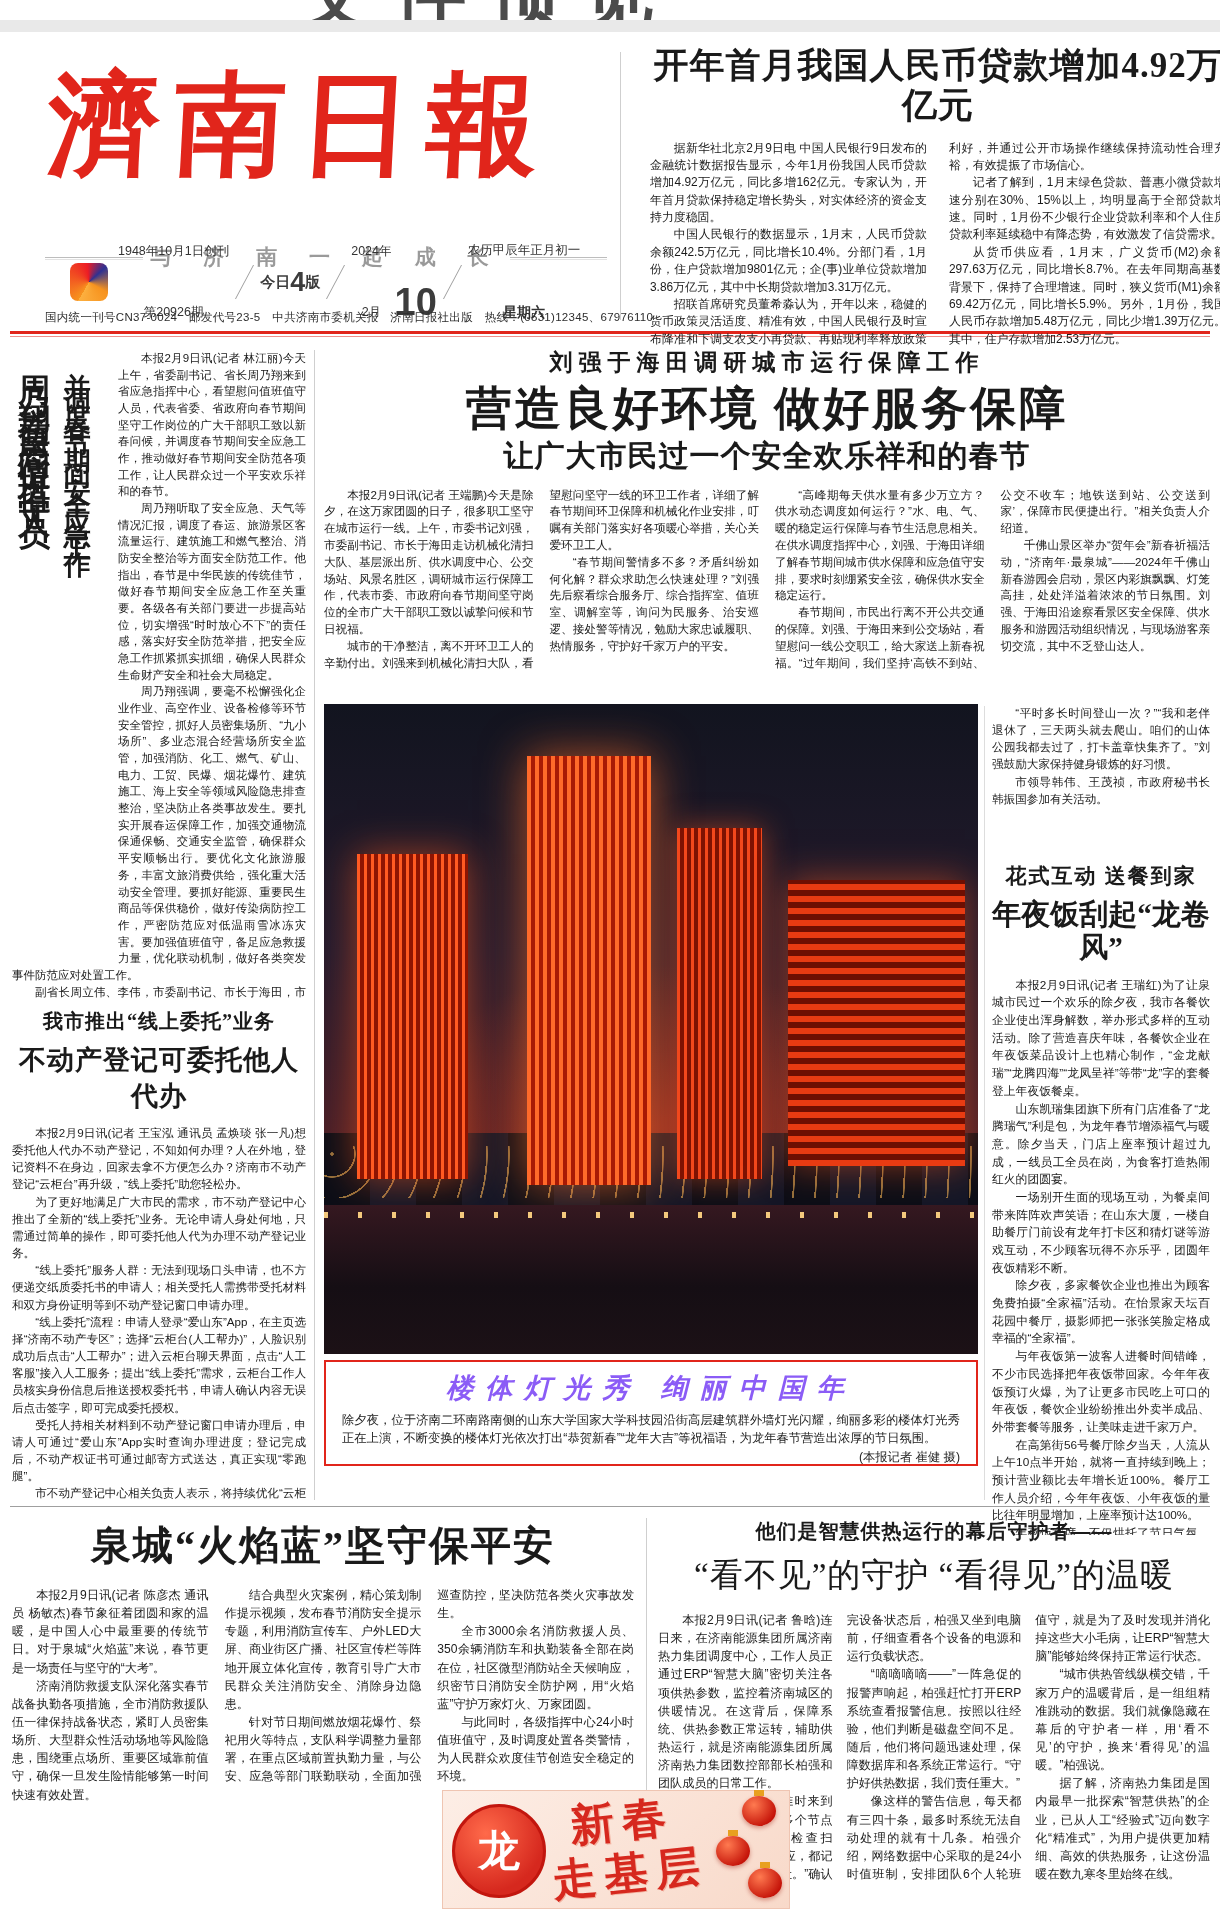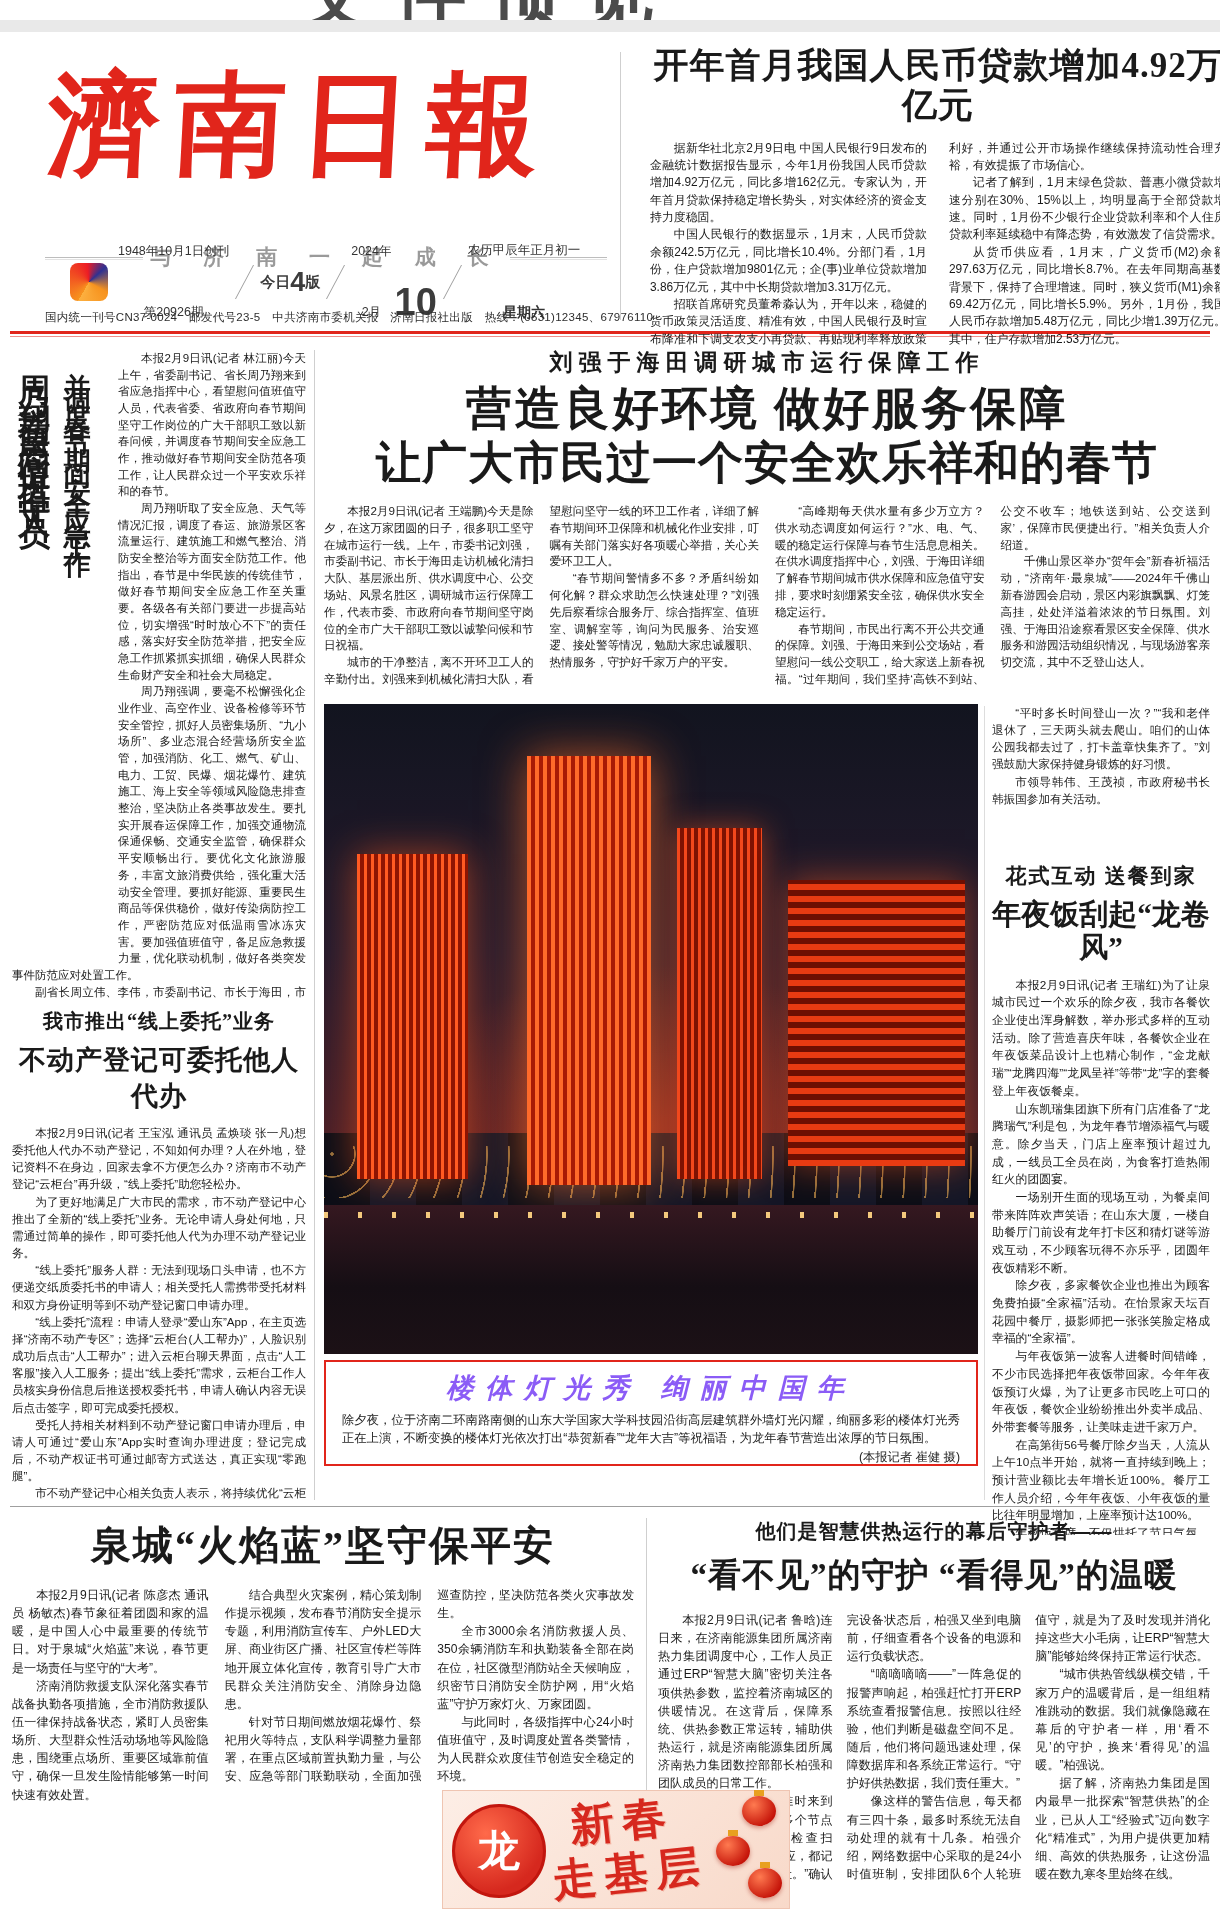--- a/index.html
+++ b/index.html
@@ -35,21 +35,21 @@
   
   #zhou-article{left:12px;top:350px;width:294px;height:650px;overflow:hidden;}
   #zhou-vhead{float:left;width:92px;height:602px;margin-right:14px;writing-mode:vertical-lr;text-orientation:upright;}
   #zhou-h1{font-size:32px;font-weight:900;letter-spacing:12px;line-height:1.4;}
   #zhou-h2{font-size:27px;font-weight:900;letter-spacing:15px;line-height:1.5;}
   #zhou-body{font-size:11.5px;line-height:1.45;text-align:justify;}
   
   #liu-article{left:324px;top:347px;width:886px;}
   #liu-kicker{text-align:center;font-size:23px;font-weight:bold;letter-spacing:6px;}
   #liu-headline-1{text-align:center;font-size:46px;font-weight:900;letter-spacing:3px;margin-top:6px;line-height:1.1;}
-  #liu-headline-2{text-align:center;font-size:45px;font-weight:900;letter-spacing:1px;margin-top:4px;line-height:1.1;}
+  #liu-headline-2{text-align:center;font-size:30px;font-weight:900;letter-spacing:1px;margin-top:4px;line-height:1.1;}
   #liu-body{margin-top:15px;column-count:4;column-gap:16px;height:202px;overflow:hidden;font-size:11.6px;line-height:1.45;text-align:justify;}
   
   #photo{left:324px;top:704px;width:654px;height:650px;overflow:hidden;background:linear-gradient(180deg,#12141f 0%,#241b2e 38%,#4c1f27 70%,#6e2418 100%);}
   .bldg{position:absolute;}
   #bldg-left{left:5%;bottom:27%;width:17%;height:50%;background:repeating-linear-gradient(90deg,#ff5a22 0 3px,#8e1402 3px 7px);box-shadow:0 0 36px rgba(255,90,30,.55);}
   #bldg-center{left:31%;bottom:26%;width:19%;height:66%;background:repeating-linear-gradient(90deg,#ff6a2a 0 4px,#a81a05 4px 8px);box-shadow:0 0 46px rgba(255,110,40,.65);}
   #bldg-mid{left:54%;bottom:27%;width:13%;height:54%;background:repeating-linear-gradient(90deg,#f2481c 0 3px,#7e1202 3px 7px);box-shadow:0 0 30px rgba(255,90,30,.5);}
   #bldg-right{left:71%;bottom:29%;width:27%;height:44%;background:repeating-linear-gradient(0deg,#e83b12 0 6px,#6e0f02 6px 12px),repeating-linear-gradient(90deg,rgba(255,170,70,.75) 0 2px,transparent 2px 11px);box-shadow:0 0 34px rgba(255,90,30,.5);}
   #skyline{left:0;bottom:23%;width:100%;height:11%;background:repeating-linear-gradient(90deg,#0c0e17 0 46px,#141727 46px 92px);}
   #skyline-windows{left:0;bottom:24%;width:100%;height:8%;background:repeating-radial-gradient(circle at 8px 8px,rgba(255,190,90,.8) 0 1.5px,transparent 2px 22px);opacity:.7;}
@@ -73,21 +73,21 @@
   #prop-headline{text-align:center;font-size:27px;font-weight:900;margin-top:7px;letter-spacing:1px;}
   #prop-body{margin-top:10px;font-size:11.6px;line-height:1.48;text-align:justify;}
   
   #bottom-rule{left:10px;top:1506px;width:1200px;height:1px;background:#9f9f9f;}
   #fire-article{left:12px;top:1518px;width:622px;}
   #fire-headline{text-align:center;font-size:40px;font-weight:900;letter-spacing:2px;}
   #fire-subhead{text-align:center;font-size:23px;font-weight:bold;margin-top:10px;letter-spacing:2px;}
   #fire-body{margin-top:13px;column-count:3;column-gap:16px;height:300px;overflow:hidden;font-size:12.1px;line-height:1.5;text-align:justify;}
   #heat-article{left:658px;top:1518px;width:552px;}
   #heat-kicker{text-align:center;font-size:20px;font-weight:bold;letter-spacing:1px;}
-  #heat-headline{text-align:center;font-size:33px;font-weight:700;margin-top:8px;letter-spacing:1px;}
+  #heat-headline{text-align:center;font-size:33px;font-weight:400;margin-top:8px;letter-spacing:1px;}
   #heat-body{margin-top:13px;column-count:3;column-gap:14px;height:290px;overflow:hidden;font-size:12.1px;line-height:1.5;text-align:justify;}
   
   #banner{left:442px;top:1790px;width:348px;height:119px;z-index:5;background:linear-gradient(135deg,#fdeee6,#f8d9c9);box-shadow:inset 0 0 0 1px #efc5b2;overflow:hidden;}
   #banner-dragon{position:absolute;left:10px;top:14px;width:88px;height:88px;border-radius:50%;background:radial-gradient(circle at 35% 30%,#ff6a4a,#d6281e 70%);color:#fff;display:flex;align-items:center;justify-content:center;font-size:42px;font-weight:900;border:3px solid #c2160e;}
   .banner-word{position:absolute;color:#d6281e;font-weight:900;transform:rotate(-6deg);letter-spacing:8px;text-shadow:1px 1px 0 #f3b09e;}
   #banner-word1{left:128px;top:2px;font-size:44px;}
   #banner-word2{left:110px;top:54px;font-size:44px;}
   .lantern{position:absolute;width:34px;height:30px;border-radius:50%;background:radial-gradient(circle at 35% 30%,#ff7a50,#c41208 75%);box-shadow:0 2px 4px rgba(160,20,5,.4);}
   .lantern::before{content:"";position:absolute;left:12px;top:-6px;width:10px;height:6px;background:#e8a020;}
   #lantern-1{right:14px;top:6px;}

